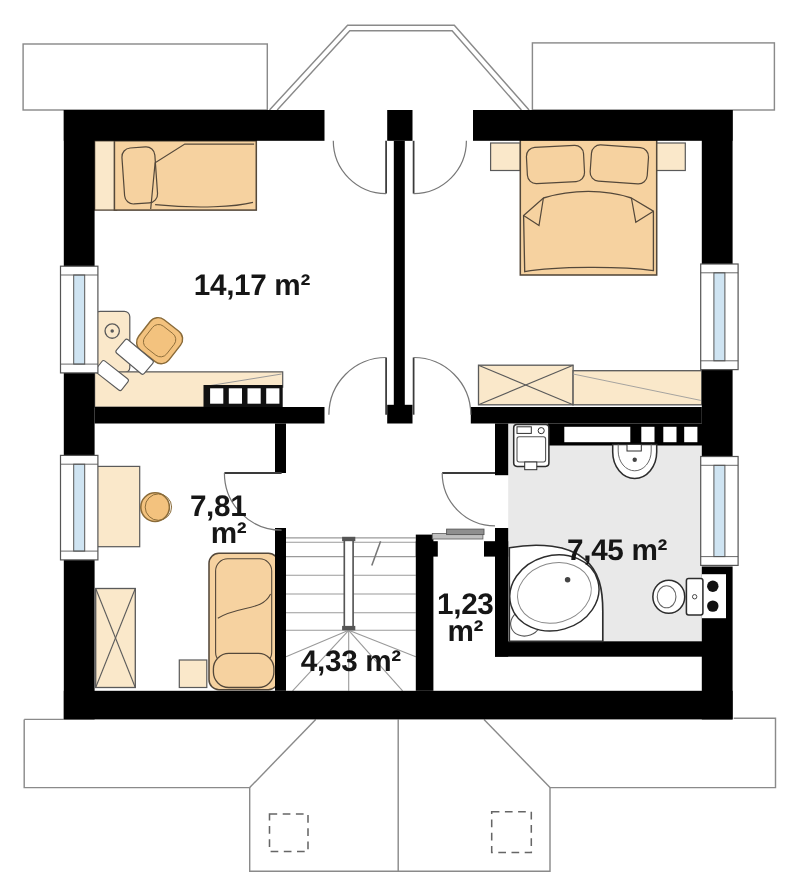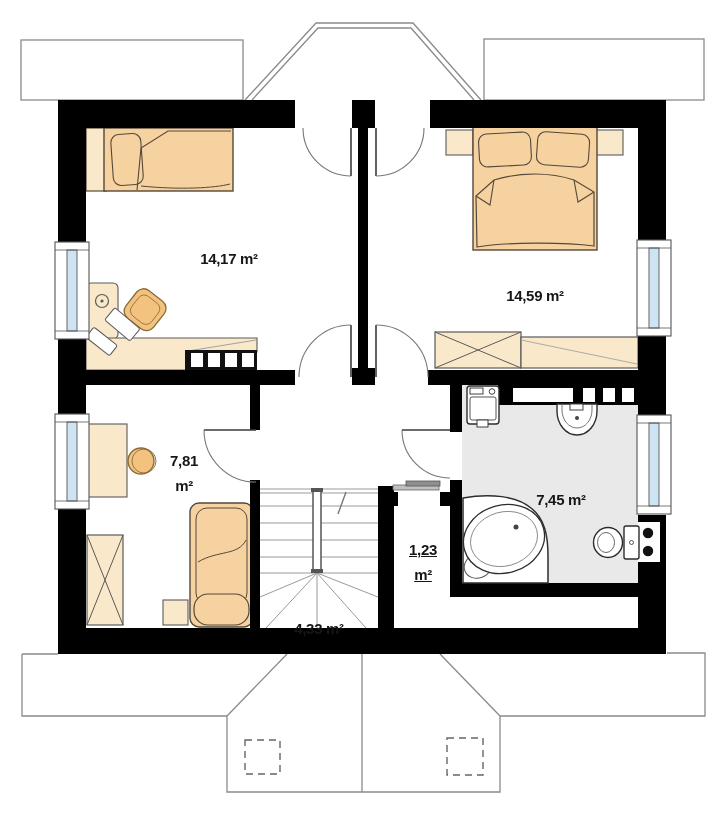--- a/index.html
+++ b/index.html
@@ -1,20 +1,20 @@
 <!DOCTYPE html>
 <html><head>
 <meta charset="utf-8">
 <style>
   html,body{margin:0;padding:0;background:#ffffff;}
   #stage{position:relative;width:726px;height:814px;background:#ffffff;overflow:hidden;
          font-family:"Liberation Sans",sans-serif;}
   #plan-svg{position:absolute;left:0;top:0;}
   .room-label{position:absolute;font-weight:700;color:#161616;text-align:center;
-              font-size:15px;letter-spacing:-0.3px;line-height:24px;white-space:nowrap;}
+              font-size:27px;letter-spacing:-0.3px;line-height:24px;white-space:nowrap;}
   .room-label.two-line{line-height:25px;white-space:normal;}
 </style>
 </head>
 <body>
 
 <div id="stage">
 <svg id="plan-svg" width="726" height="814" viewBox="0 0 726 814">
 
   <g stroke="#8a8a8a" stroke-width="1.3" fill="none">
     <rect x="21" y="40" width="222" height="60" fill="#ffffff"></rect>
@@ -242,24 +242,23 @@
       <path d="M463,498 C490,493 517,496 531,508 C545,519 548,536 548,556 L548,583 L463,583 Z" fill="#ffffff" stroke="#2d2d2d" stroke-width="1.5"></path>
       <ellipse cx="478" cy="566" rx="14" ry="12" fill="#ffffff" stroke="#555555" stroke-width="1" transform="rotate(-20 478 566)"></ellipse>
       <ellipse cx="504" cy="539" rx="41" ry="34" fill="#ffffff" stroke="#2d2d2d" stroke-width="1.3" transform="rotate(-16 504 539)"></ellipse>
       <ellipse cx="504" cy="539" rx="34" ry="27" fill="none" stroke="#888888" stroke-width="0.9" transform="rotate(-16 504 539)"></ellipse>
       <circle cx="516" cy="527" r="2.5" fill="#444444"></circle>
     </g>
   </g>
 </svg>
 
   <div class="room-label" style="left:149px;top:247px;width:160px;">14,17 m²</div>
-  <div class="room-label" style="left:455px;top:284px;width:160px;">14,59 m²</div>
-  <div class="room-label two-line" style="left:144px;top:448px;width:80px;">
+  <div class="room-label two-line" style="left:144px;top:448px;width:80px;text-align:right;">
     <div>7,81</div>
     <div>m²</div>
   </div>
-  <div class="room-label" style="left:239px;top:589px;width:160px;margin-top:28px;">4,33 m²</div>
-  <div class="room-label two-line" style="left:383px;top:537px;width:80px;text-decoration:underline;">
+  <div class="room-label" style="left:239px;top:589px;width:160px;">4,33 m²</div>
+  <div class="room-label two-line" style="left:383px;top:537px;width:80px;">
     <div>1,23</div>
     <div>m²</div>
   </div>
   <div class="room-label" style="left:481px;top:458px;width:160px;margin-top:30px;">7,45 m²</div>
 </div>
 
 </body></html>

